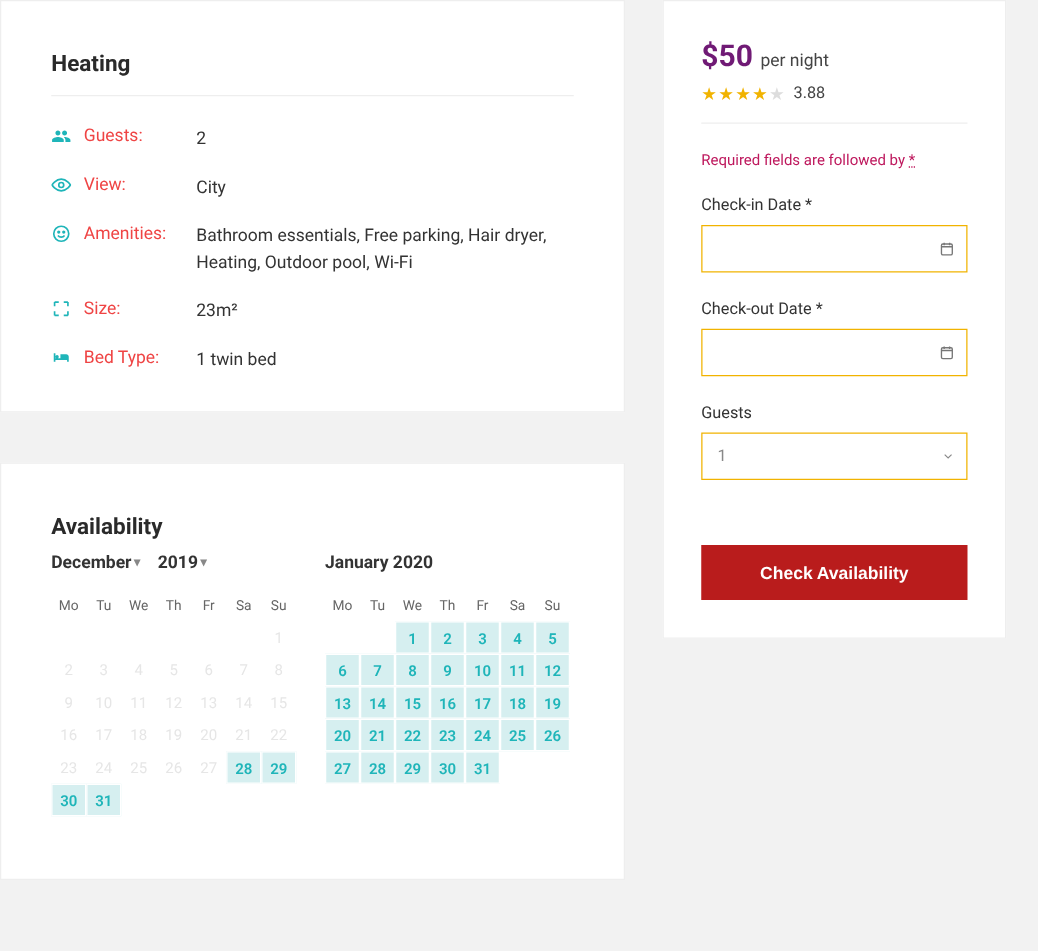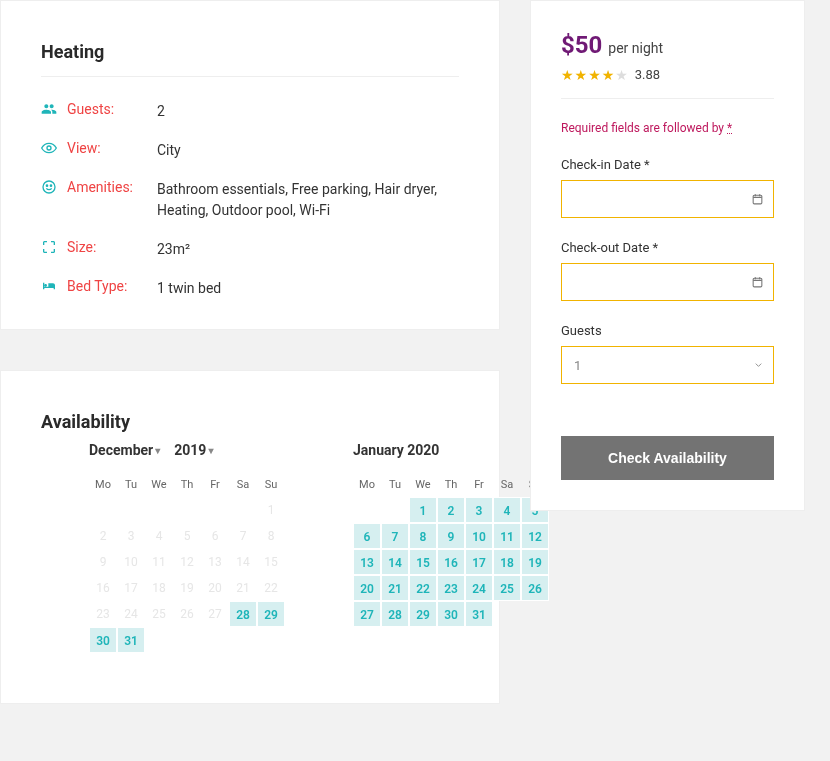--- a/index.html
+++ b/index.html
@@ -45,21 +45,21 @@
   .detail-row { display: flex; align-items: flex-start; margin-bottom: 18px; font-size: 14px; }
   .detail-icon { width: 20px; color: #1fb5b9; margin-right: 6px; flex-shrink: 0; }
   .detail-icon svg { width: 16px; height: 16px; display: block; }
   .detail-label { width: 90px; color: #ef4444; }
   .detail-value { color: #333; flex: 1; line-height: 1.5; }
   
   .cal-top { display: flex; align-items: center; justify-content: space-between; margin: 30px 0 18px 0; }
   .cal-nav { cursor: pointer; font-size: 14px; font-weight: 700; padding: 4px; color: #333; }
   .today-link { color: #1fb5b9; font-weight: 700; font-size: 15px; }
   .cal-grid-wrap { display: flex; gap: 20px; }
-  .cal-month { flex: 1; margin-left: 48px; }
+  .cal-month { flex: 1; }
   .cal-month-header { display:flex; align-items:center; gap:4px; font-weight: 700; font-size: 14px; margin-bottom: 14px; color: #333; }
   .cal-month-header .sel { display:flex; align-items:center; gap:2px; }
   .cal-month-header .chev { font-size: 10px; color: #888; }
   .dow-row, .dates-row { display: grid; grid-template-columns: repeat(7, 28px); gap: 0; }
   .dow-cell { font-size: 11px; color: #666; text-align: center; padding: 6px 0; }
   .date-cell { font-size: 12px; text-align: center; height: 26px; line-height: 26px; }
   .date-cell.disabled { color: #e6e6e6; }
   .date-cell.avail { background: #d6eff0; color: #1fb5b9; font-weight: 600; cursor: pointer; border: 1px solid #fff; }
   
   .price-line { display:flex; align-items: baseline; gap: 6px; margin-bottom: 6px; }
@@ -91,21 +91,21 @@
     font-size: 13px;
     background: #fff;
     color: #888;
     appearance: none;
   }
   .field-icon { position: absolute; right: 10px; top: 50%; transform: translateY(-50%); color: #777; font-size: 13px; }
   .field-icon svg { width: 13px; height: 13px; display:block; }
   .chev-down svg { width: 11px; height: 11px; display:block; color:#888; }
   .check-btn {
     width: 100%;
-    background: #737373;
+    background: #b91c1c;
     color: #fff;
     border: none;
     height: 44px;
     font-weight: 700;
     font-size: 14px;
     cursor: pointer;
     margin-top: 30px;
   }
 </style>
 </head>

